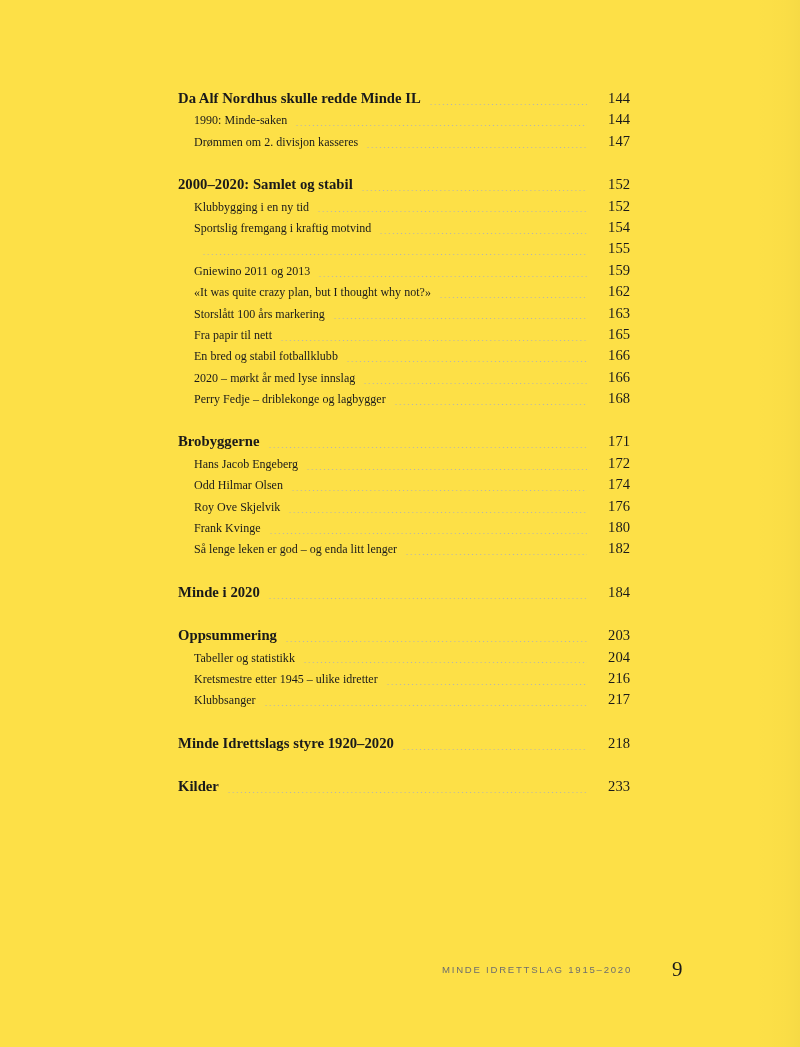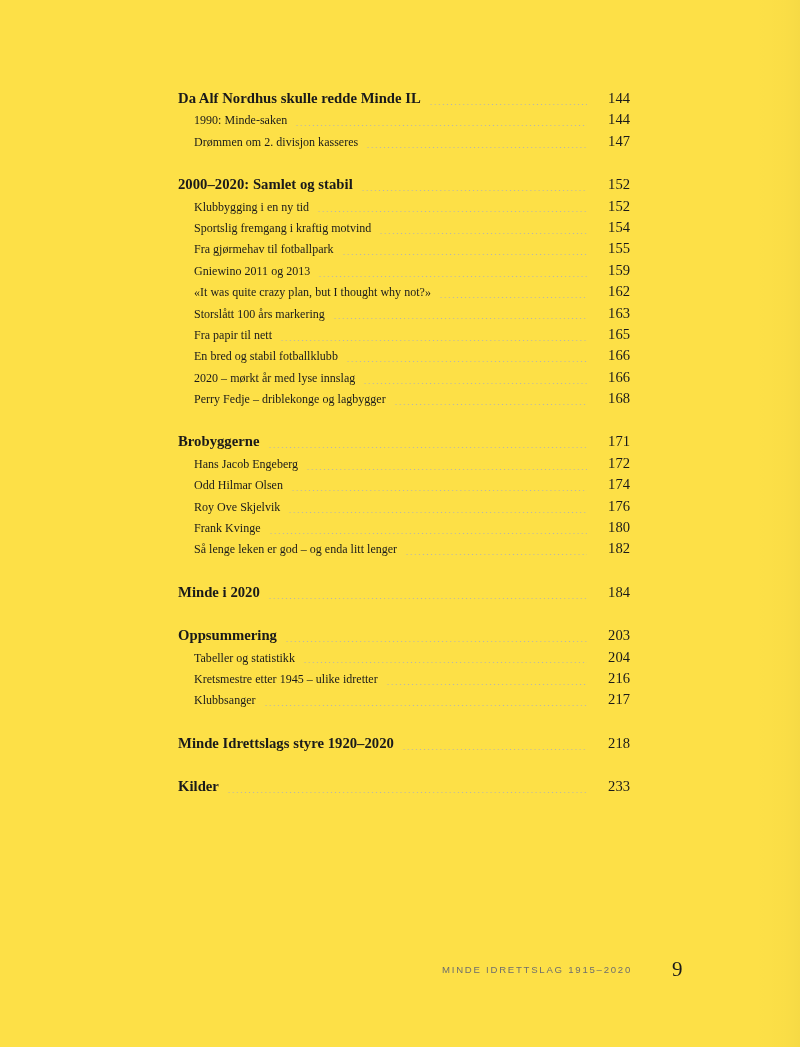--- a/index.html
+++ b/index.html
@@ -181,21 +181,20 @@
           <span class="title">Klubbygging i en ny tid</span>
           <span class="leader"></span>
           <span class="pageno">152</span>
         </div>
         <div class="entry sub">
           <span class="title">Sportslig fremgang i kraftig motvind</span>
           <span class="leader"></span>
           <span class="pageno">154</span>
         </div>
         <div class="entry sub">
-          <span class="title">Fra gjørmehav til fotballpark</span>
           <span class="leader"></span>
           <span class="pageno">155</span>
         </div>
         <div class="entry sub">
           <span class="title">Gniewino 2011 og 2013</span>
           <span class="leader"></span>
           <span class="pageno">159</span>
         </div>
         <div class="entry sub">
           <span class="title">«It was quite crazy plan, but I thought why not?»</span>

